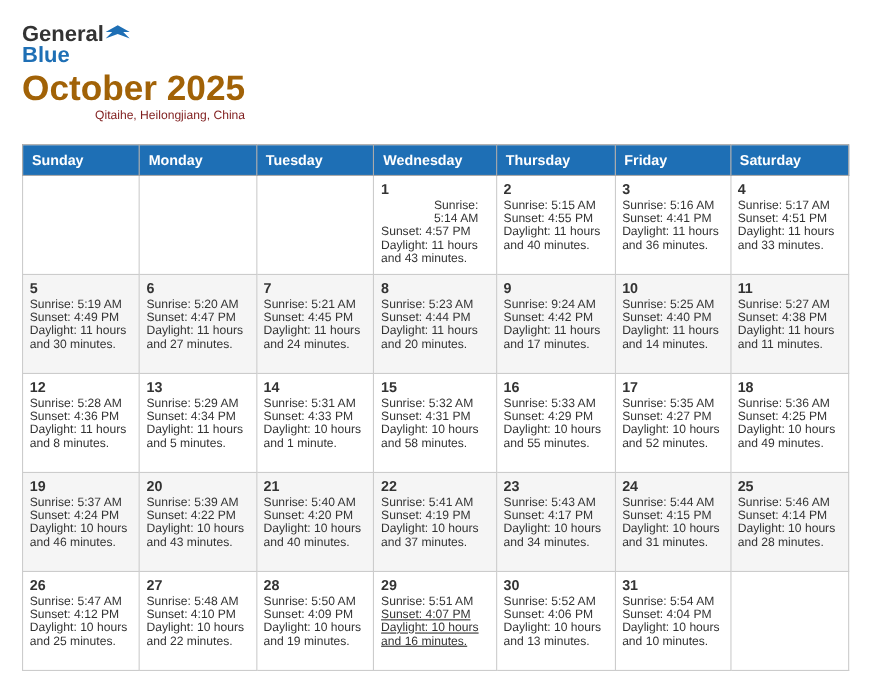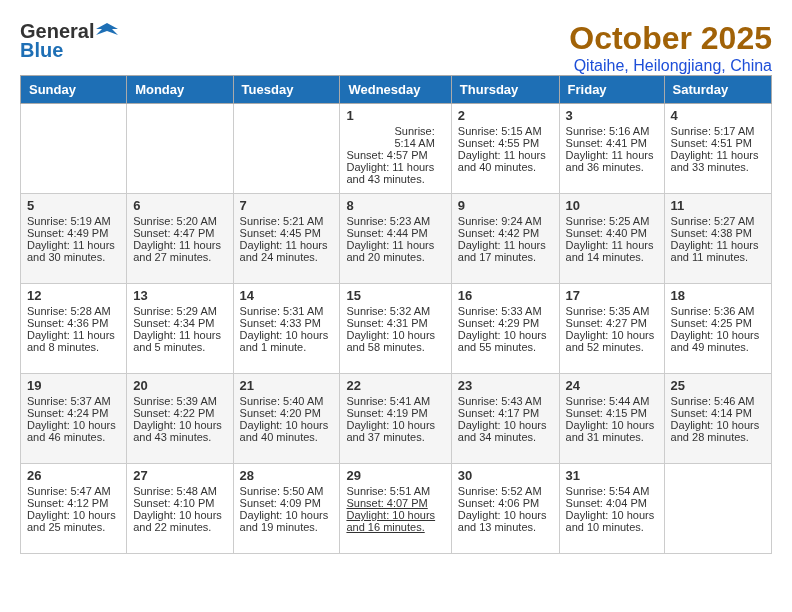--- a/index.html
+++ b/index.html
@@ -7,42 +7,43 @@
       font-family: Arial, sans-serif;
       background: #fff;
       width: 792px;
       min-height: 612px;
       padding: 20px;
     }
     .header {
       display: flex;
       justify-content: space-between;
       align-items: flex-start;
-      margin-bottom: 0;
+      margin-bottom: 20px;
+      flex-direction: column;
     }
     .logo {
       display: flex;
       flex-direction: column;
       align-items: flex-start;
     }
     .logo-text {
       display: flex;
       align-items: center;
     }
     .title-section {
       text-align: right;
     }
     .month-title {
       font-size: 32px;
       font-weight: bold;
       color: #a16207;
     }
     .location {
-      font-size: 16px;
-      color: #1d4ed8;
+      font-size: 11px;
+      color: #7f1d1d;
     }
     .calendar {
       width: 100%;
       border-collapse: collapse;
     }
     .calendar th {
       background-color: #1e6fb5;
       color: #fff;
       text-align: left;
       padding: 6px 8px;

